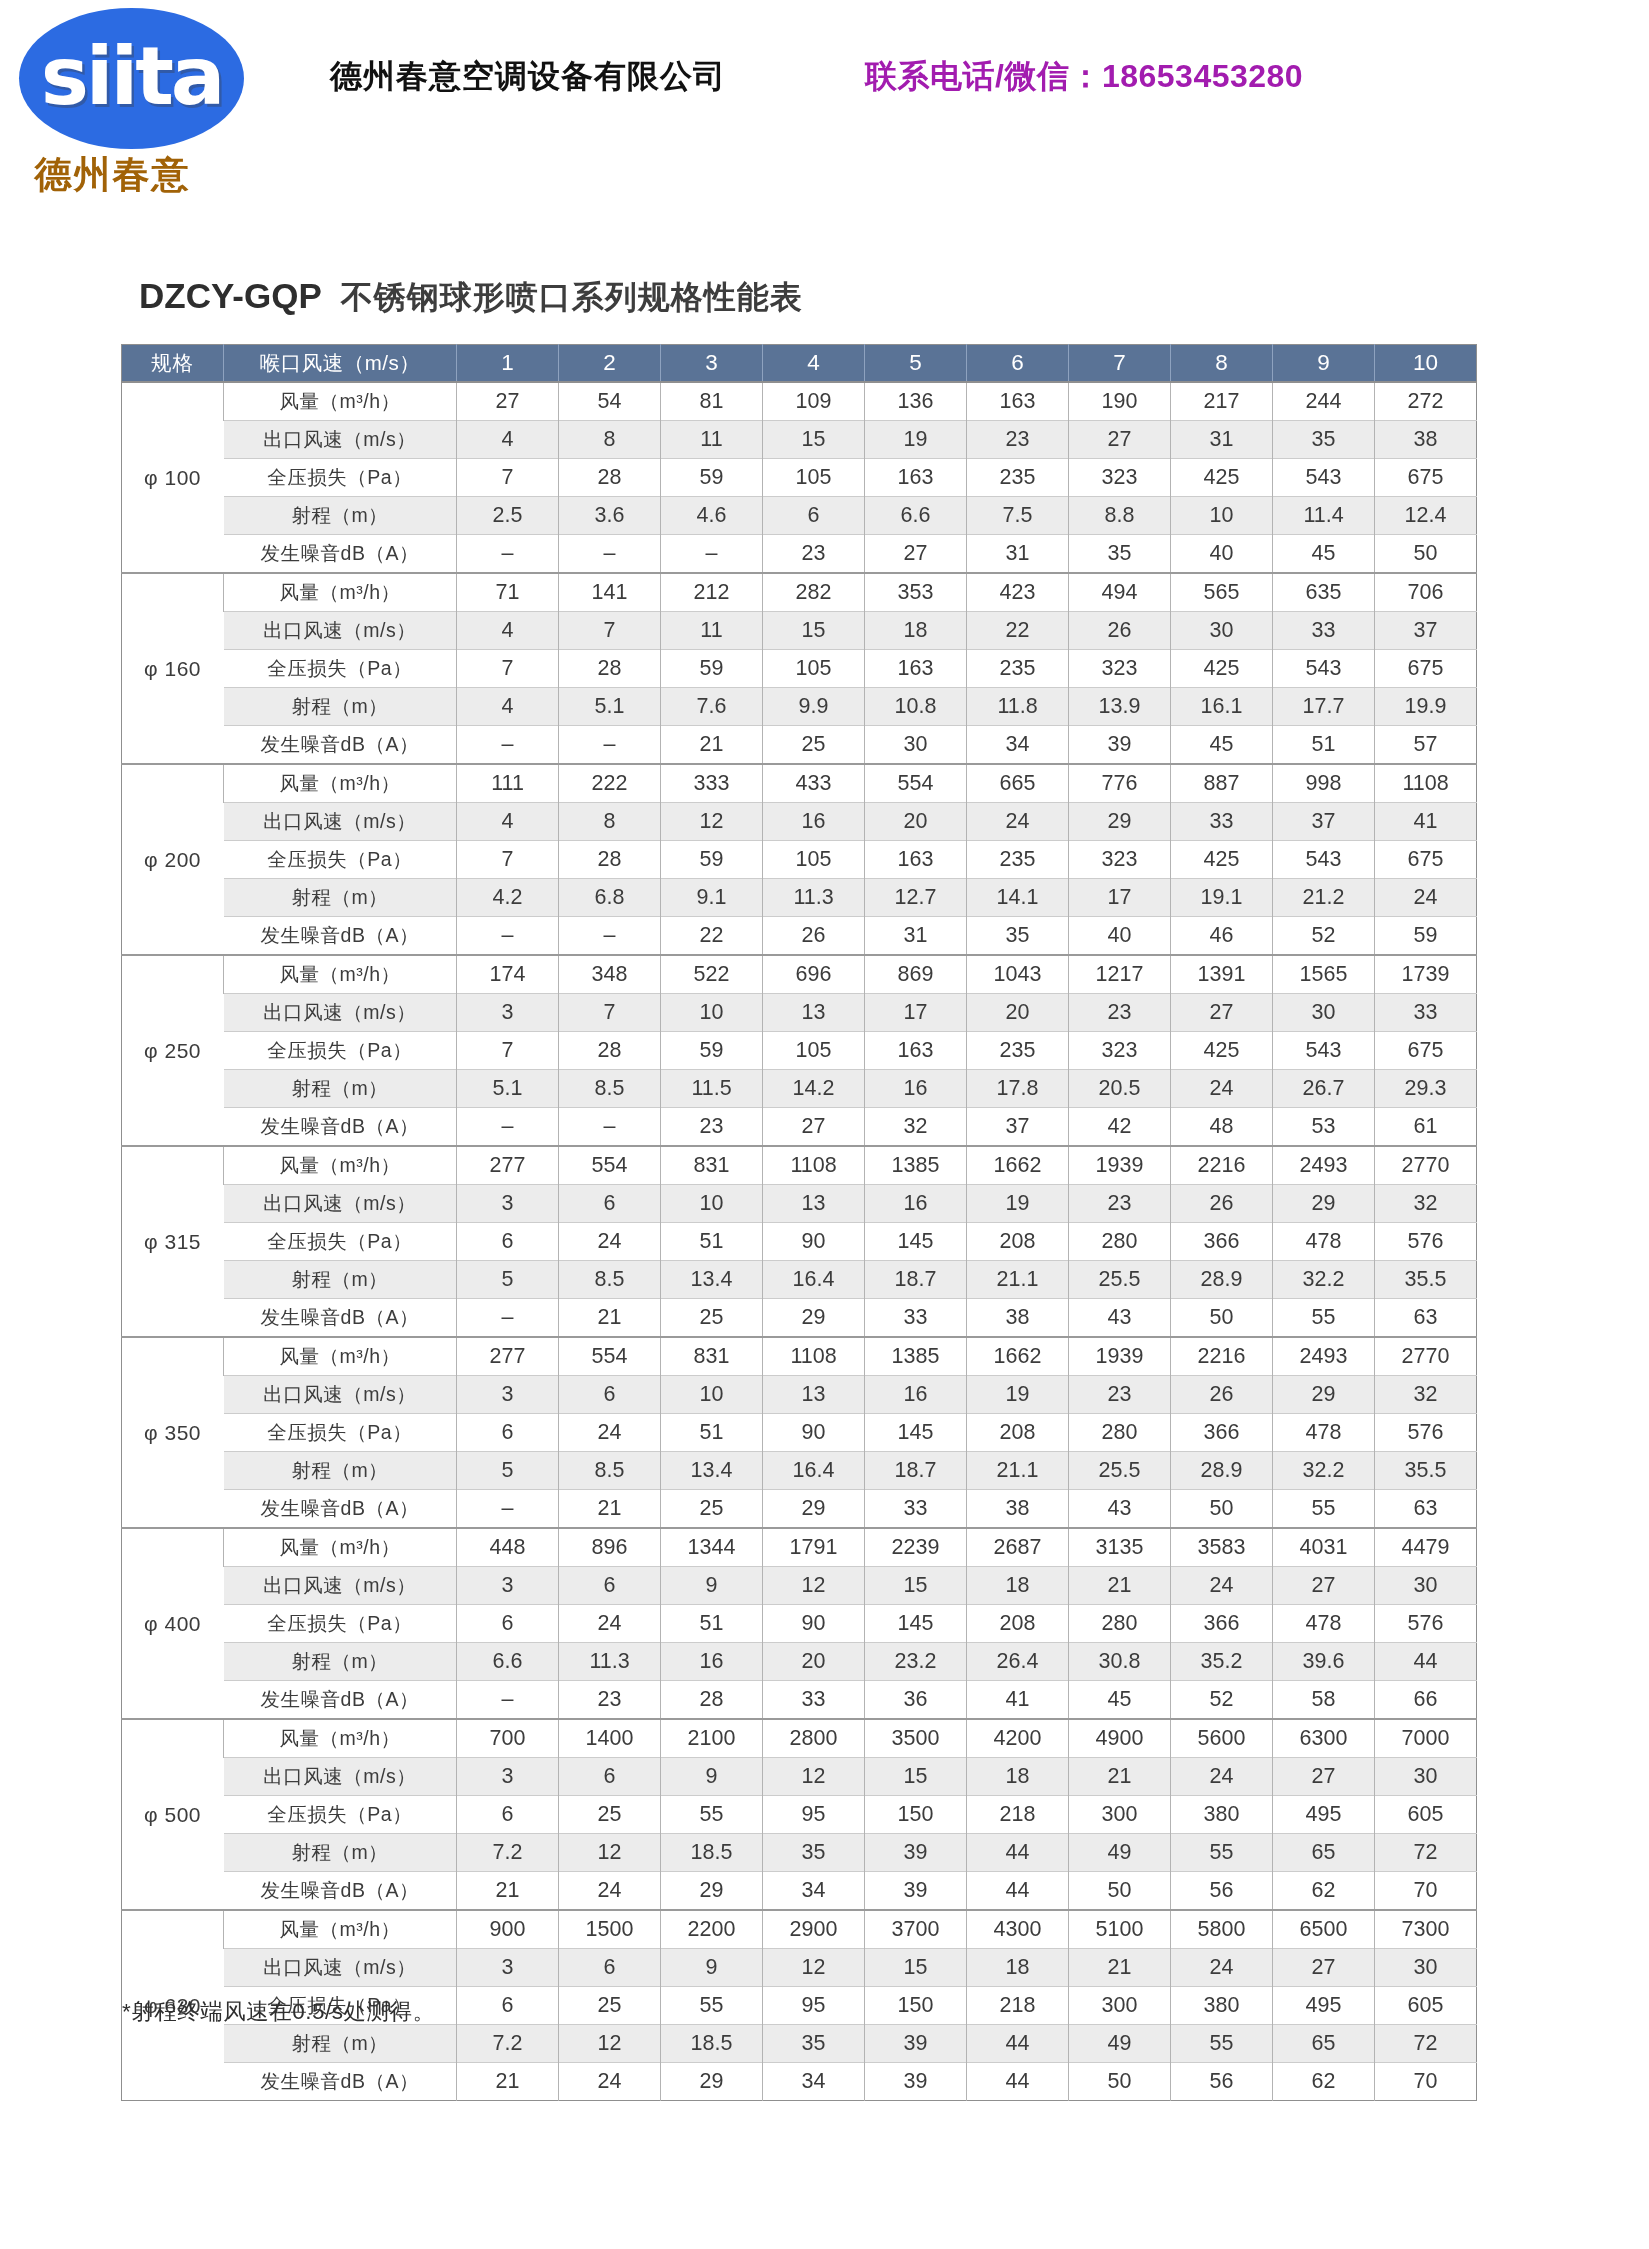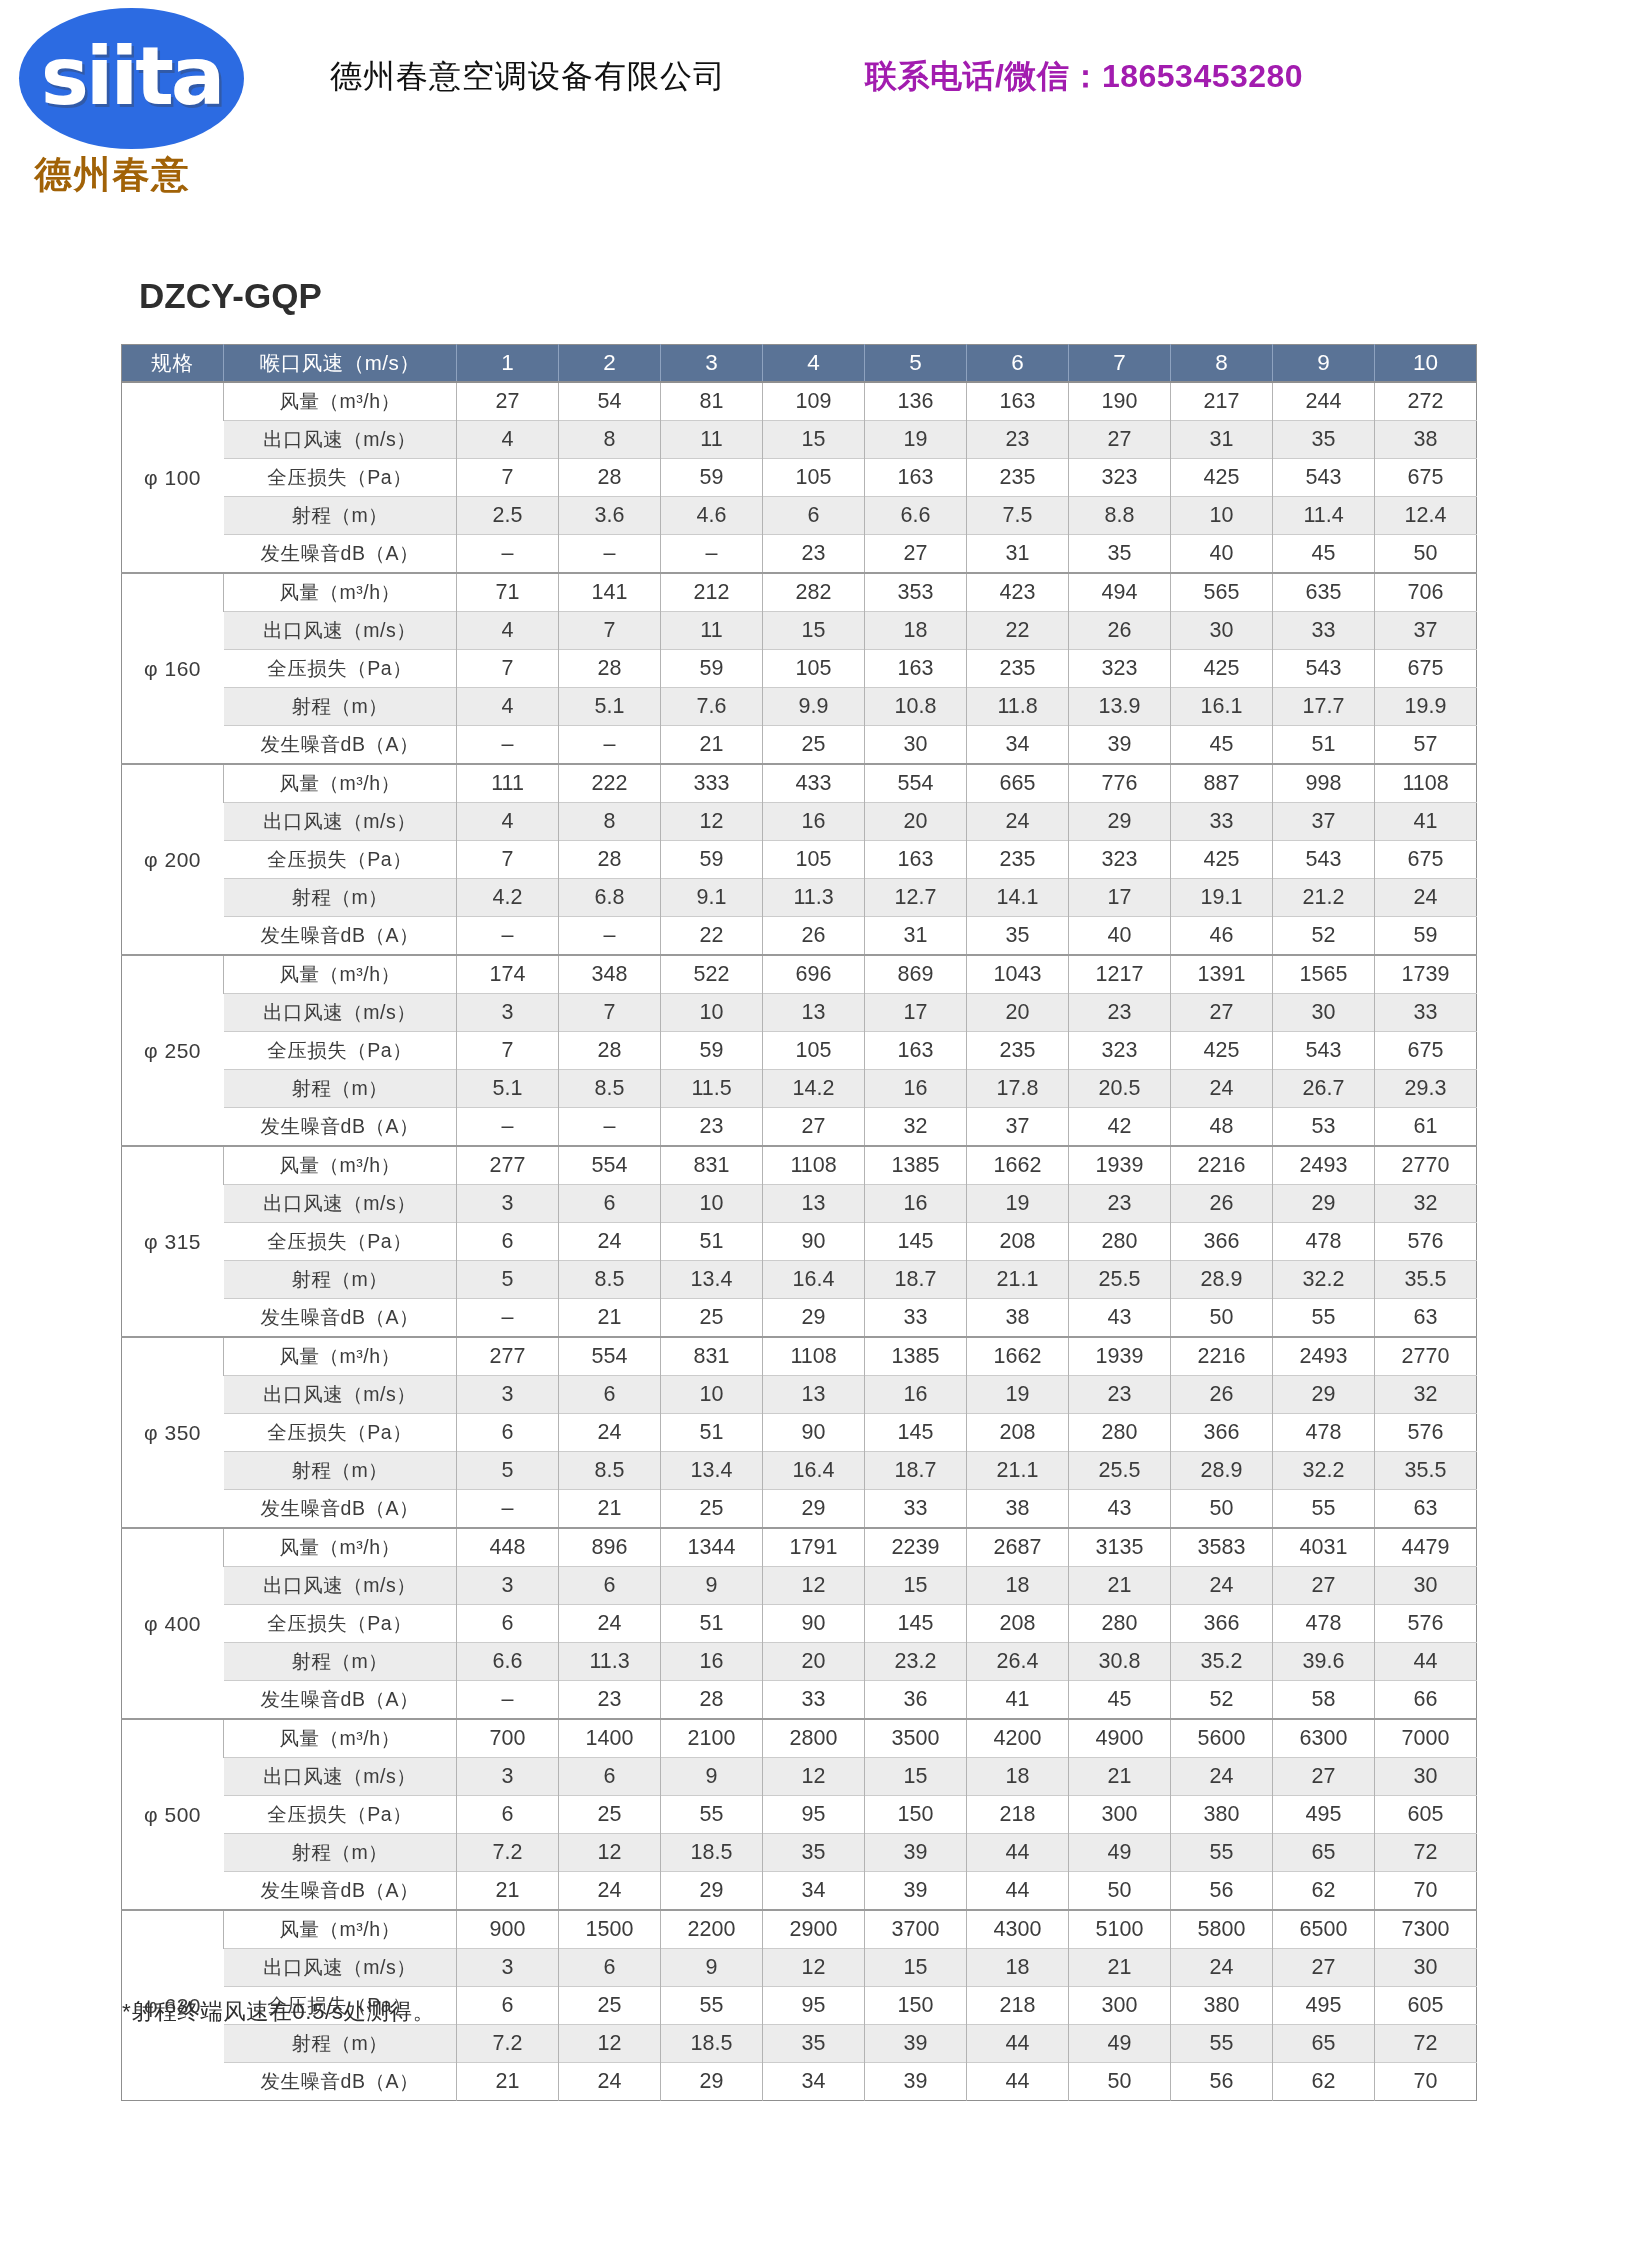--- a/index.html
+++ b/index.html
@@ -32,21 +32,21 @@
   .logo-sub {
     position:absolute; left:0; top:150px;
     width:225px; text-align:center;
     font-size:37px; font-weight:bold;
     letter-spacing:2px;
     color:#a16207;
     font-family:"Liberation Sans", sans-serif;
   }
   .company-name {
     position:absolute; left:330px; top:55px;
-    font-size:32px; font-weight:400; color:#111111;
+    font-size:32px; font-weight:700; color:#111111;
     letter-spacing:1px;
   }
   .contact-phone {
     position:absolute; left:865px; top:55px;
     font-size:32px; font-weight:600; color:#a21caf;
     letter-spacing:0.5px;
   }
   .website {
     position:absolute; left:332px; top:122px;
     font-size:31px; font-weight:600; color:#111111;
@@ -124,20 +124,21 @@
   <div class="logo-ellipse">
     <span class="logo-text">siita</span>
   </div>
   <div class="logo-sub">德州春意</div>
 
   <div class="company-name">德州春意空调设备有限公司</div>
   <div class="contact-phone">联系电话/微信：18653453280</div>
 
   <div class="doc-title">
     <span class="model">DZCY-GQP</span>
+    <span class="name">不锈钢球形喷口系列规格性能表</span>
   </div>
 
   <div class="spec-table-wrap">
     <table class="spec-table">
       <colgroup>
           <col style="width: 102px;">
           <col style="width: 233px;">
           <col style="width: 102px;">
           <col style="width: 102px;">
           <col style="width: 102px;">

